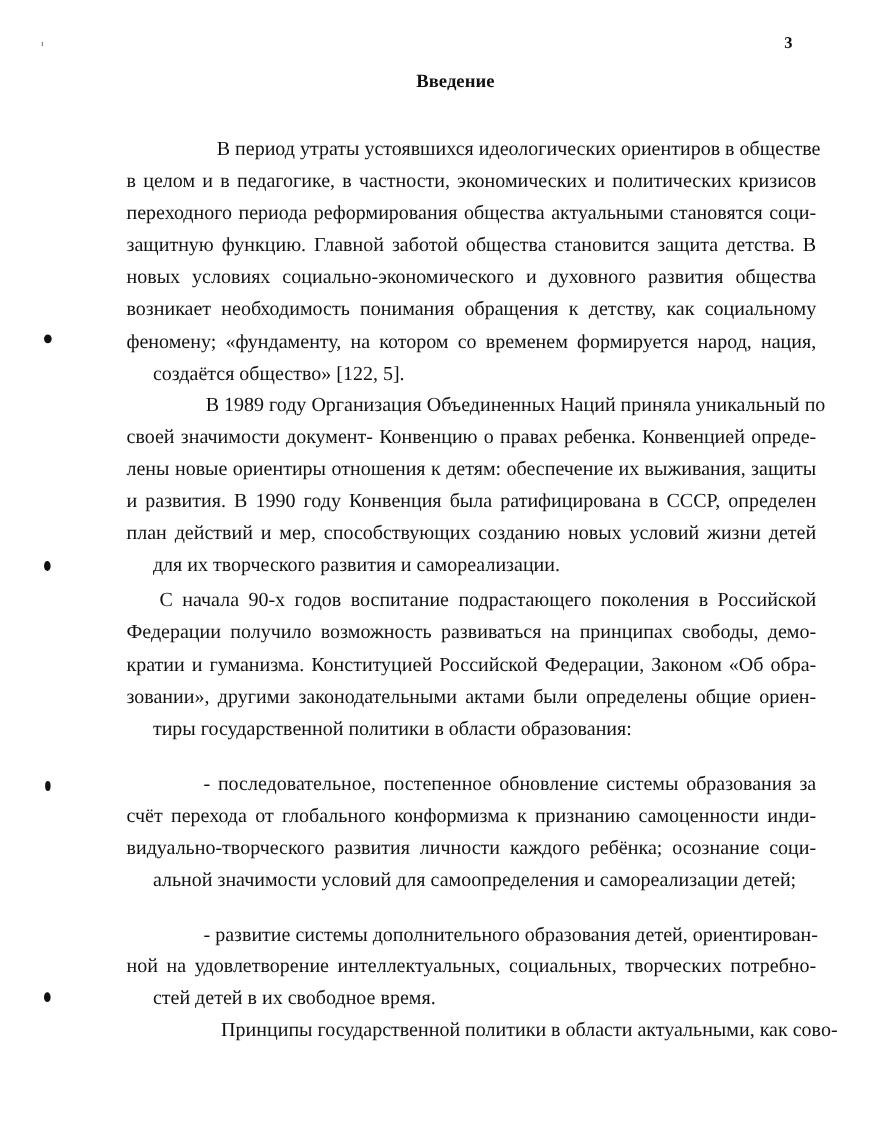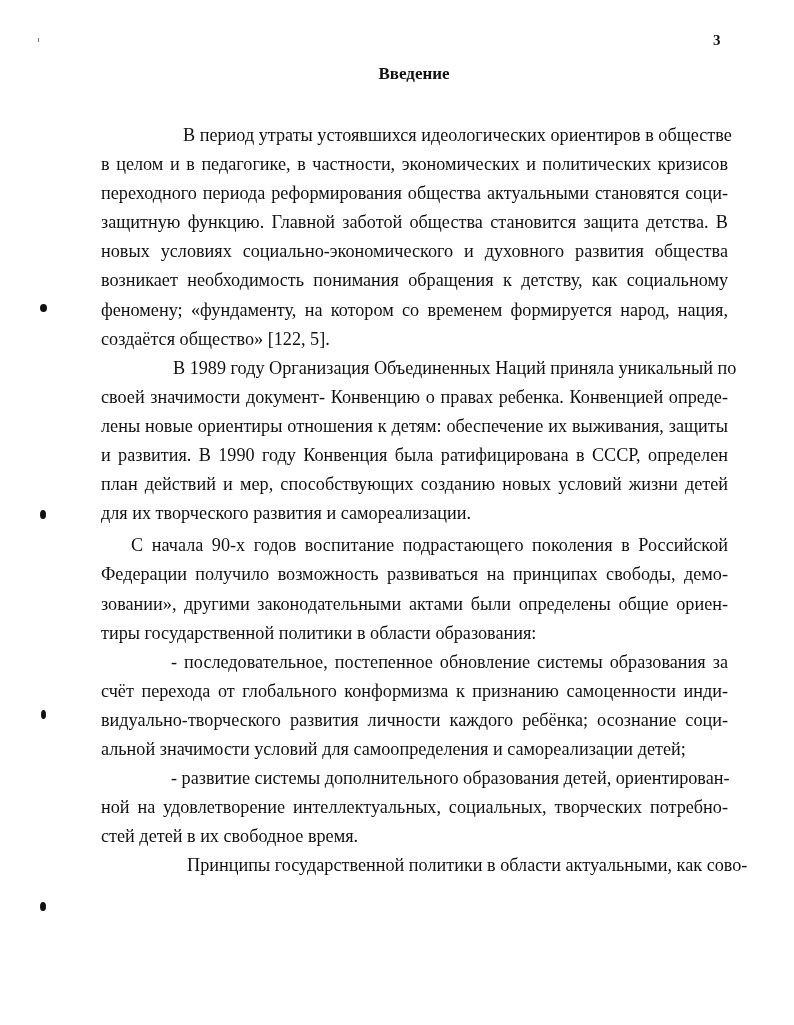--- a/index.html
+++ b/index.html
@@ -27,39 +27,40 @@
       top: 64px;
       left: 0;
       width: 828px;
       text-align: center;
       font-size: 17px;
       font-weight: bold;
     }
     .body-text {
       position: absolute;
       top: 121px;
-      left: 101px;
+      left: 115px;
       width: 627px;
       font-size: 18.2px;
       line-height: 29.1px;
       text-align: justify;
     }
     .line {
       display: block;
       white-space: nowrap;
       text-align-last: justify;
       text-align: justify;
     }
     .line.last {
       text-align-last: left;
+      margin-left: 24px;
     }
     .line.indent-1 { padding-left: 82px; }
     .line.indent-2 { padding-left: 72px; }
     .line.indent-3 { padding-left: 30px; }
-    .line.indent-4 { padding-left: 70px; }
+    .line.indent-4 { padding-left: 70px; margin-top: 21px; }
     .line.indent-5 { padding-left: 86px; }
     .para-gap { height: 3px; }
     .punch {
       position: absolute;
       background: #111;
       border-radius: 50%;
     }
     .tick {
       position: absolute;
       background: #777;
@@ -97,20 +98,21 @@
     <span class="line">и развития. В 1990 году Конвенция  была  ратифицирована в СССР, определен</span>
     <span class="line">план действий и мер, способствующих созданию новых условий жизни детей</span>
     <span class="line last">для их творческого развития и самореализации.</span>
   </div>
 
   <div class="para-gap"></div>
 
   <div>
     <span class="line indent-3">С начала 90-х годов воспитание подрастающего поколения в Российской</span>
     <span class="line">Федерации получило возможность развиваться на принципах свободы, демо-</span>
+    <span class="line">кратии и гуманизма. Конституцией Российской Федерации, Законом «Об обра-</span>
     <span class="line">зовании», другими законодательными актами были определены общие ориен-</span>
     <span class="line last">тиры государственной политики в области образования:</span>
   </div>
 
   <div>
     <span class="line indent-4">- последовательное, постепенное обновление системы образования за</span>
     <span class="line">счёт перехода от глобального конформизма к признанию самоценности инди-</span>
     <span class="line">видуально-творческого развития личности каждого ребёнка; осознание соци-</span>
     <span class="line last">альной значимости условий для самоопределения и самореализации детей;</span>
   </div>

